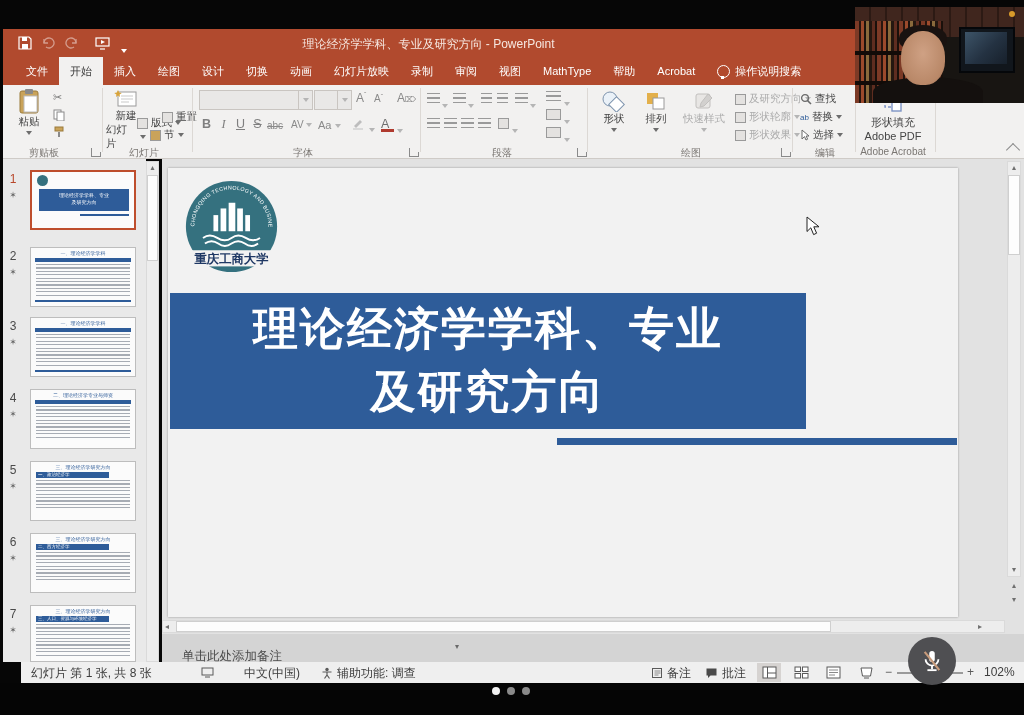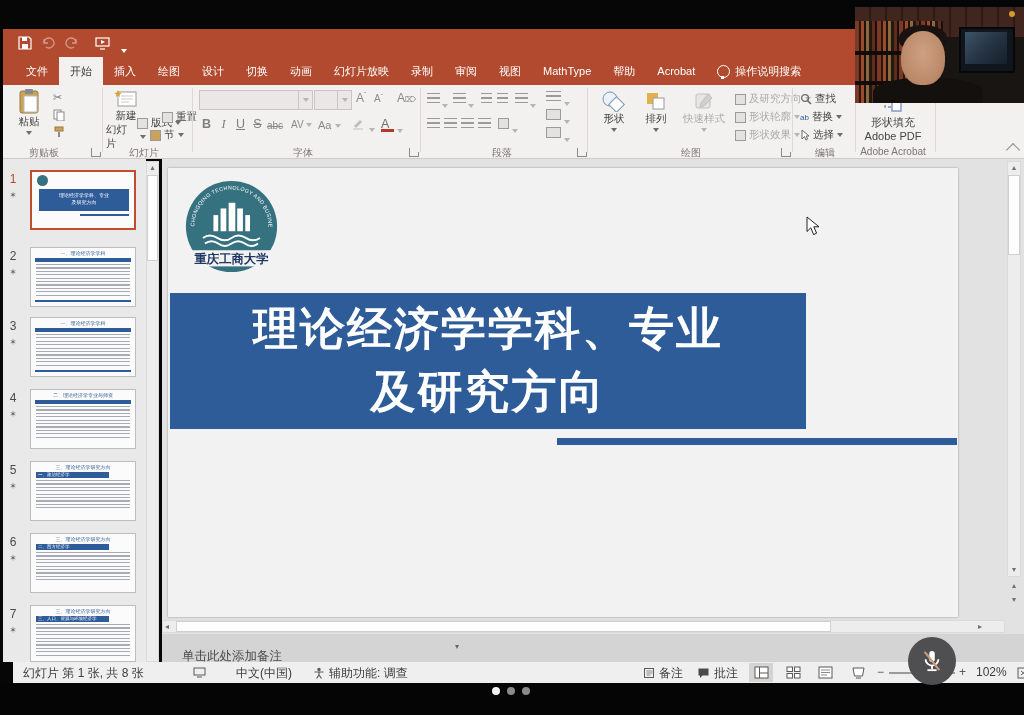--- a/index.html
+++ b/index.html
@@ -57,21 +57,21 @@
   
   #canvas{left:162px;top:159px;right:0;bottom:81px;background:#E2E2E2;}
   #slide{left:6px;top:9px;width:790px;height:449px;background:#F2F2F2;box-shadow:0 0 2px rgba(0,0,0,.35);}
   #titlebox{left:2px;top:125px;width:636px;height:136px;background:#2E5C99;color:#fff;text-align:center;font-weight:800;letter-spacing:2px;}
   #titlebox .l1{font-size:45px;line-height:66px;margin-top:3px;}
   #titlebox .l2{font-size:45px;line-height:60px;}
   #underbar{left:389px;top:270px;width:400px;height:7px;background:#2E5C99;}
 
   
   #notes{left:162px;right:0;top:634px;height:28px;background:#D4D4D4;color:#4a4a4a;font-size:12.5px;}
-  #statusbar{left:13px;right:0;top:662px;height:28px;background:#EFEFEF;color:#3d3d3d;font-size:12px;}
+  #statusbar{left:21px;right:0;top:662px;height:28px;background:#EFEFEF;color:#3d3d3d;font-size:12px;}
   .stitem{top:3px;white-space:nowrap;}
   .viewbtn{top:1px;width:24px;height:19px;display:flex;align-items:center;justify-content:center;}
   .viewbtn.active{background:#D6D3D1;}
 
   
   #bottombar{left:0;right:0;top:683px;height:32px;background:#050505;}
   .dot{width:8px;height:8px;border-radius:50%;top:687px;}
 
   
   #webcam{left:855px;top:7px;width:169px;height:96px;background:#181512;overflow:hidden;z-index:50;}
@@ -117,20 +117,21 @@
         </svg>
     </span>
     <span class="abs qat-ic" style="left:92px;">
       <svg width="15" height="14" viewBox="0 0 15 14">
           <rect x="1" y="2" width="13" height="8" fill="none" stroke="#fff" stroke-width="1.2"></rect>
           <path d="M6 4 l4 2 -4 2 z" fill="#fff"></path>
           <path d="M5 13 h5" stroke="#fff" stroke-width="1.2"></path>
         </svg>
     </span>
     <span class="abs" style="left:118px;top:12px;"><span class="caret" style="border-top-color:#fff;"></span></span>
+    <div id="apptitle" class="abs">理论经济学学科、专业及研究方向  -  PowerPoint</div>
   </div>
 
   <div id="tabrow" class="abs">
     <span class="tab">文件</span>
     <span class="tab active">开始</span>
     <span class="tab">插入</span>
     <span class="tab">绘图</span>
     <span class="tab">设计</span>
     <span class="tab">切换</span>
     <span class="tab">动画</span>

